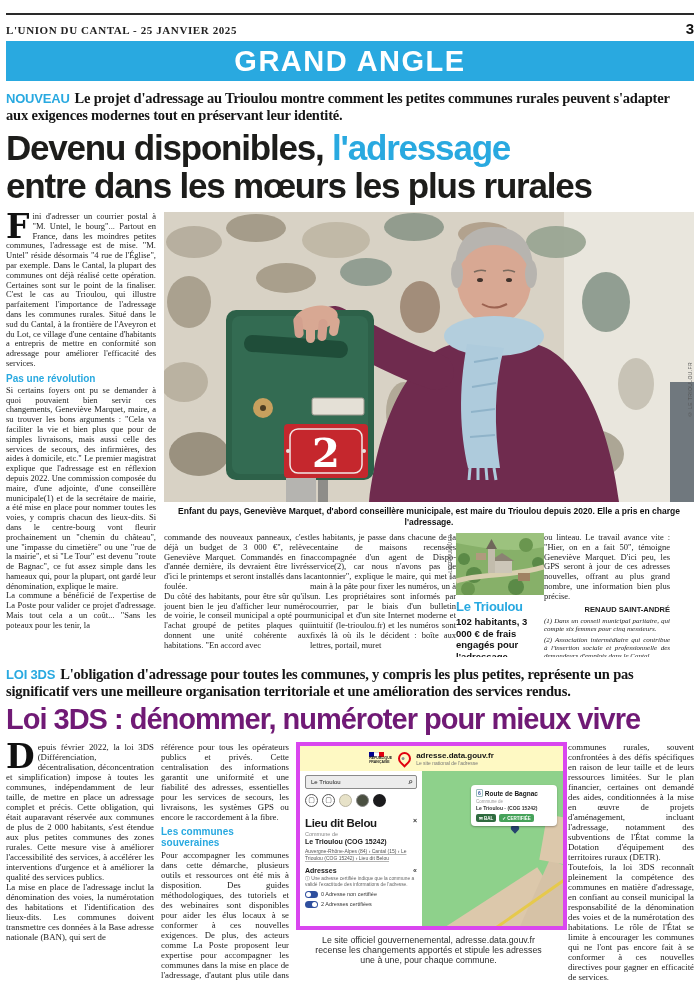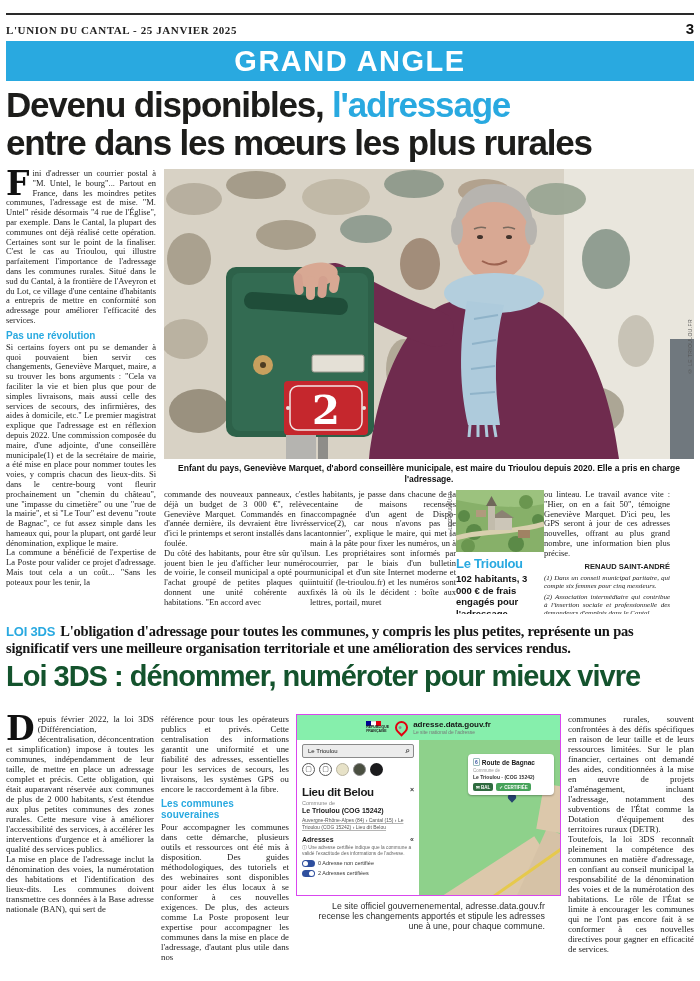--- a/index.html
+++ b/index.html
@@ -8,21 +8,21 @@
         font-family:"Liberation Serif",serif;}
   .top-rule{margin-top:7px;height:2px;background:#2a2a2a;}
   .masthead{display:flex;justify-content:space-between;align-items:baseline;margin-top:5px;}
   .masthead-title{font:600 11px "Liberation Serif",serif;letter-spacing:.6px;color:#222;}
   .page-number{font:700 15px "Liberation Sans",sans-serif;color:#111;}
   .banner{margin-top:4px;height:40px;background:#29a9e0;display:flex;align-items:center;justify-content:center;}
   .banner-title{color:#fff;font:800 29px "Liberation Sans",sans-serif;letter-spacing:1.5px;}
   .kicker{margin:9px 0 0;font:700 14.5px/17px "Liberation Serif",serif;color:#161616;letter-spacing:-.2px;}
   .kicker-label{font:800 13px "Liberation Sans",sans-serif;color:#29a9e0;margin-right:5px;letter-spacing:-.2px;}
   h1{margin:5px 0 7px;font:800 35px/38px "Liberation Sans",sans-serif;letter-spacing:-1.2px;color:#1d1d1b;}
-  h2{margin:3px 0 22px;font:800 29px/32px "Liberation Sans",sans-serif;letter-spacing:-1px;color:#14532d;}
+  h2{margin:3px 0 7px;font:800 29px/32px "Liberation Sans",sans-serif;letter-spacing:-1px;color:#701a75;}
   .accent{color:#29a9e0;margin-top:35px;}
   .a1-grid{display:flex;gap:8px;height:445px;overflow:hidden;}
   .a1-col1{width:150px;flex:0 0 150px;overflow:hidden;}
   .a1-right{flex:1;display:flex;flex-direction:column;overflow:hidden;}
   .body-text,.col p{font:400 8.5px/9.8px "Liberation Serif",serif;text-align:justify;margin:0;color:#222;hyphens:auto;}
   .dropcap{float:left;font:700 33px/27px "DejaVu Serif",serif;color:#111;padding:1px 3px 0 0;}
   .subhead{font:700 10px "Liberation Sans",sans-serif;color:#29a9e0;margin:4px 0 2px;}
   .photo-main{position:relative;height:290px;overflow:hidden;background:#d8d2c5;}
   .photo-credit-v{position:absolute;right:1px;top:150px;writing-mode:vertical-rl;transform:rotate(180deg);
         font:400 5px "Liberation Sans",sans-serif;color:#555;letter-spacing:.4px;}
@@ -39,21 +39,21 @@
   .signature{font:700 7.5px "Liberation Sans",sans-serif !important;text-align:right !important;margin:3px 0 2px !important;color:#111;}
   .footnote{font:italic 400 7px/8.2px "Liberation Serif",serif !important;color:#222;margin-top:3px !important;}
   .a2-grid{display:flex;gap:7px;height:250px;overflow:hidden;margin-top:2px;}
   .a2-grid .col{overflow:hidden;}
   .a2-grid p{font-size:8.8px;line-height:10px;}
   .a2-c1{width:148px;flex:0 0 148px;}
   .a2-c2{width:128px;flex:0 0 128px;}
   .a2-fig{width:265px;flex:0 0 265px;}
   .a2-c4{width:126px;flex:0 0 126px;}
   
-  .shot{border:1px solid #d946ef;background:#86efac;width:263px;}
+  .shot{border:4px solid #d946ef;background:#fef9c3;width:263px;}
   .shot-head{height:25px;display:flex;align-items:center;justify-content:center;gap:5px;}
   .gov-logo{width:24px;text-align:left;}
   .gov-flag{display:flex;height:5px;width:15px;}
   .gov-flag i{flex:1;}
   .gov-flag i:nth-child(1){background:#000091;}
   .gov-flag i:nth-child(2){background:#fff;border-top:1px solid #ddd;border-bottom:1px solid #ddd;}
   .gov-flag i:nth-child(3){background:#e1000f;}
   .gov-txt{font:700 3.5px/3.8px "Liberation Sans",sans-serif;color:#222;}
   .pin-logo{width:9px;height:9px;border:2px solid #e1000f;border-radius:50% 50% 50% 0;
         transform:rotate(-45deg);position:relative;}
@@ -98,37 +98,38 @@
   .popup-num{font:700 5px "Liberation Sans",sans-serif;color:#2f4f9e;border:.5px solid #9bb;padding:0 1px;border-radius:1px;}
   .popup-title{font:700 6.5px "Liberation Sans",sans-serif;color:#1a1a1a;}
   .popup-cl{font:400 4.5px "Liberation Sans",sans-serif;color:#999;margin-top:2px;}
   .popup-cn{font:600 5px "Liberation Sans",sans-serif;color:#333;margin-top:1px;}
   .badges{display:flex;gap:3px;margin-top:3px;}
   .badge{font:700 4.5px "Liberation Sans",sans-serif;color:#fff;padding:1.5px 3px;border-radius:2px;}
   .badge.bal{background:#2f6b3f;}
   .badge.cert{background:#46a25a;}
   .map-pin{position:absolute;top:53px;right:44px;width:8px;height:8px;background:#26436e;
         border-radius:50% 50% 50% 0;transform:rotate(-45deg);}
-  .fig-caption{font:400 8.5px/10.5px "Liberation Sans",sans-serif;color:#2b2b2b;margin:5px 16px 0;text-align:right;}
+  .fig-caption{font:400 8.5px/10.5px "Liberation Sans",sans-serif;color:#2b2b2b;margin:5px 16px 0;text-align:center;}
 </style>
 </head>
 <body>
 
 <div class="page">
 
   <div class="top-rule"></div>
   <div class="masthead">
     <span class="masthead-title">L'UNION DU CANTAL - 25 JANVIER 2025</span>
     <span class="page-number">3</span>
   </div>
 
   <div class="banner">
     <span class="banner-title">GRAND ANGLE</span>
   </div>
 
+  <p class="kicker"><span class="kicker-label">NOUVEAU</span><span>Le projet d'adressage au Trioulou montre comment les petites communes rurales peuvent s'adapter aux exigences modernes tout en préservant leur identité.</span></p>
 
   <h1><span>Devenu disponibles, </span><span class="accent">l'adressage</span><br><span>entre dans les mœurs les plus rurales</span></h1>
 
   <div class="a1-grid">
     <div class="a1-col1 col">
       <p class="body-text"><span class="dropcap">F</span><span>ini d'adresser un courrier postal à "M. Untel, le bourg"... Partout en France, dans les moindres petites communes, l'adressage est de mise. "M. Untel" réside désormais "4 rue de l'Église", par exemple. Dans le Cantal, la plupart des communes ont déjà réalisé cette opération. Certaines sont sur le point de la finaliser. C'est le cas au Trioulou, qui illustre parfaitement l'importance de l'adressage dans les communes rurales. Situé dans le sud du Cantal, à la frontière de l'Aveyron et du Lot, ce village d'une centaine d'habitants a entrepris de mettre en conformité son adressage pour améliorer l'efficacité des services.</span></p>
       <h3 class="subhead">Pas une révolution</h3>
       <p class="body-text">Si certains foyers ont pu se demander à quoi pouvaient bien servir ces changements, Geneviève Marquet, maire, a su trouver les bons arguments : "Cela va faciliter la vie et bien plus que pour de simples livraisons, mais aussi celle des services de secours, des infirmières, des aides à domicile, etc." Le premier magistrat explique que l'adressage est en réflexion depuis 2022. Une commission composée du maire, d'une adjointe, d'une conseillère municipale(1) et de la secrétaire de mairie, a été mise en place pour nommer toutes les voies, y compris chacun des lieux-dits. Si dans le centre-bourg vont fleurir prochainement un "chemin du château", une "impasse du cimetière" ou une "rue de la mairie", et si "Le Tour" est devenu "route de Bagnac", ce fut assez simple dans les hameaux qui, pour la plupart, ont gardé leur dénomination, explique le maire.</p>
       <p class="body-text">La commune a bénéficié de l'expertise de La Poste pour valider ce projet d'adressage. Mais tout cela a un coût... "Sans les poteaux pour les tenir, la</p>
     </div>

